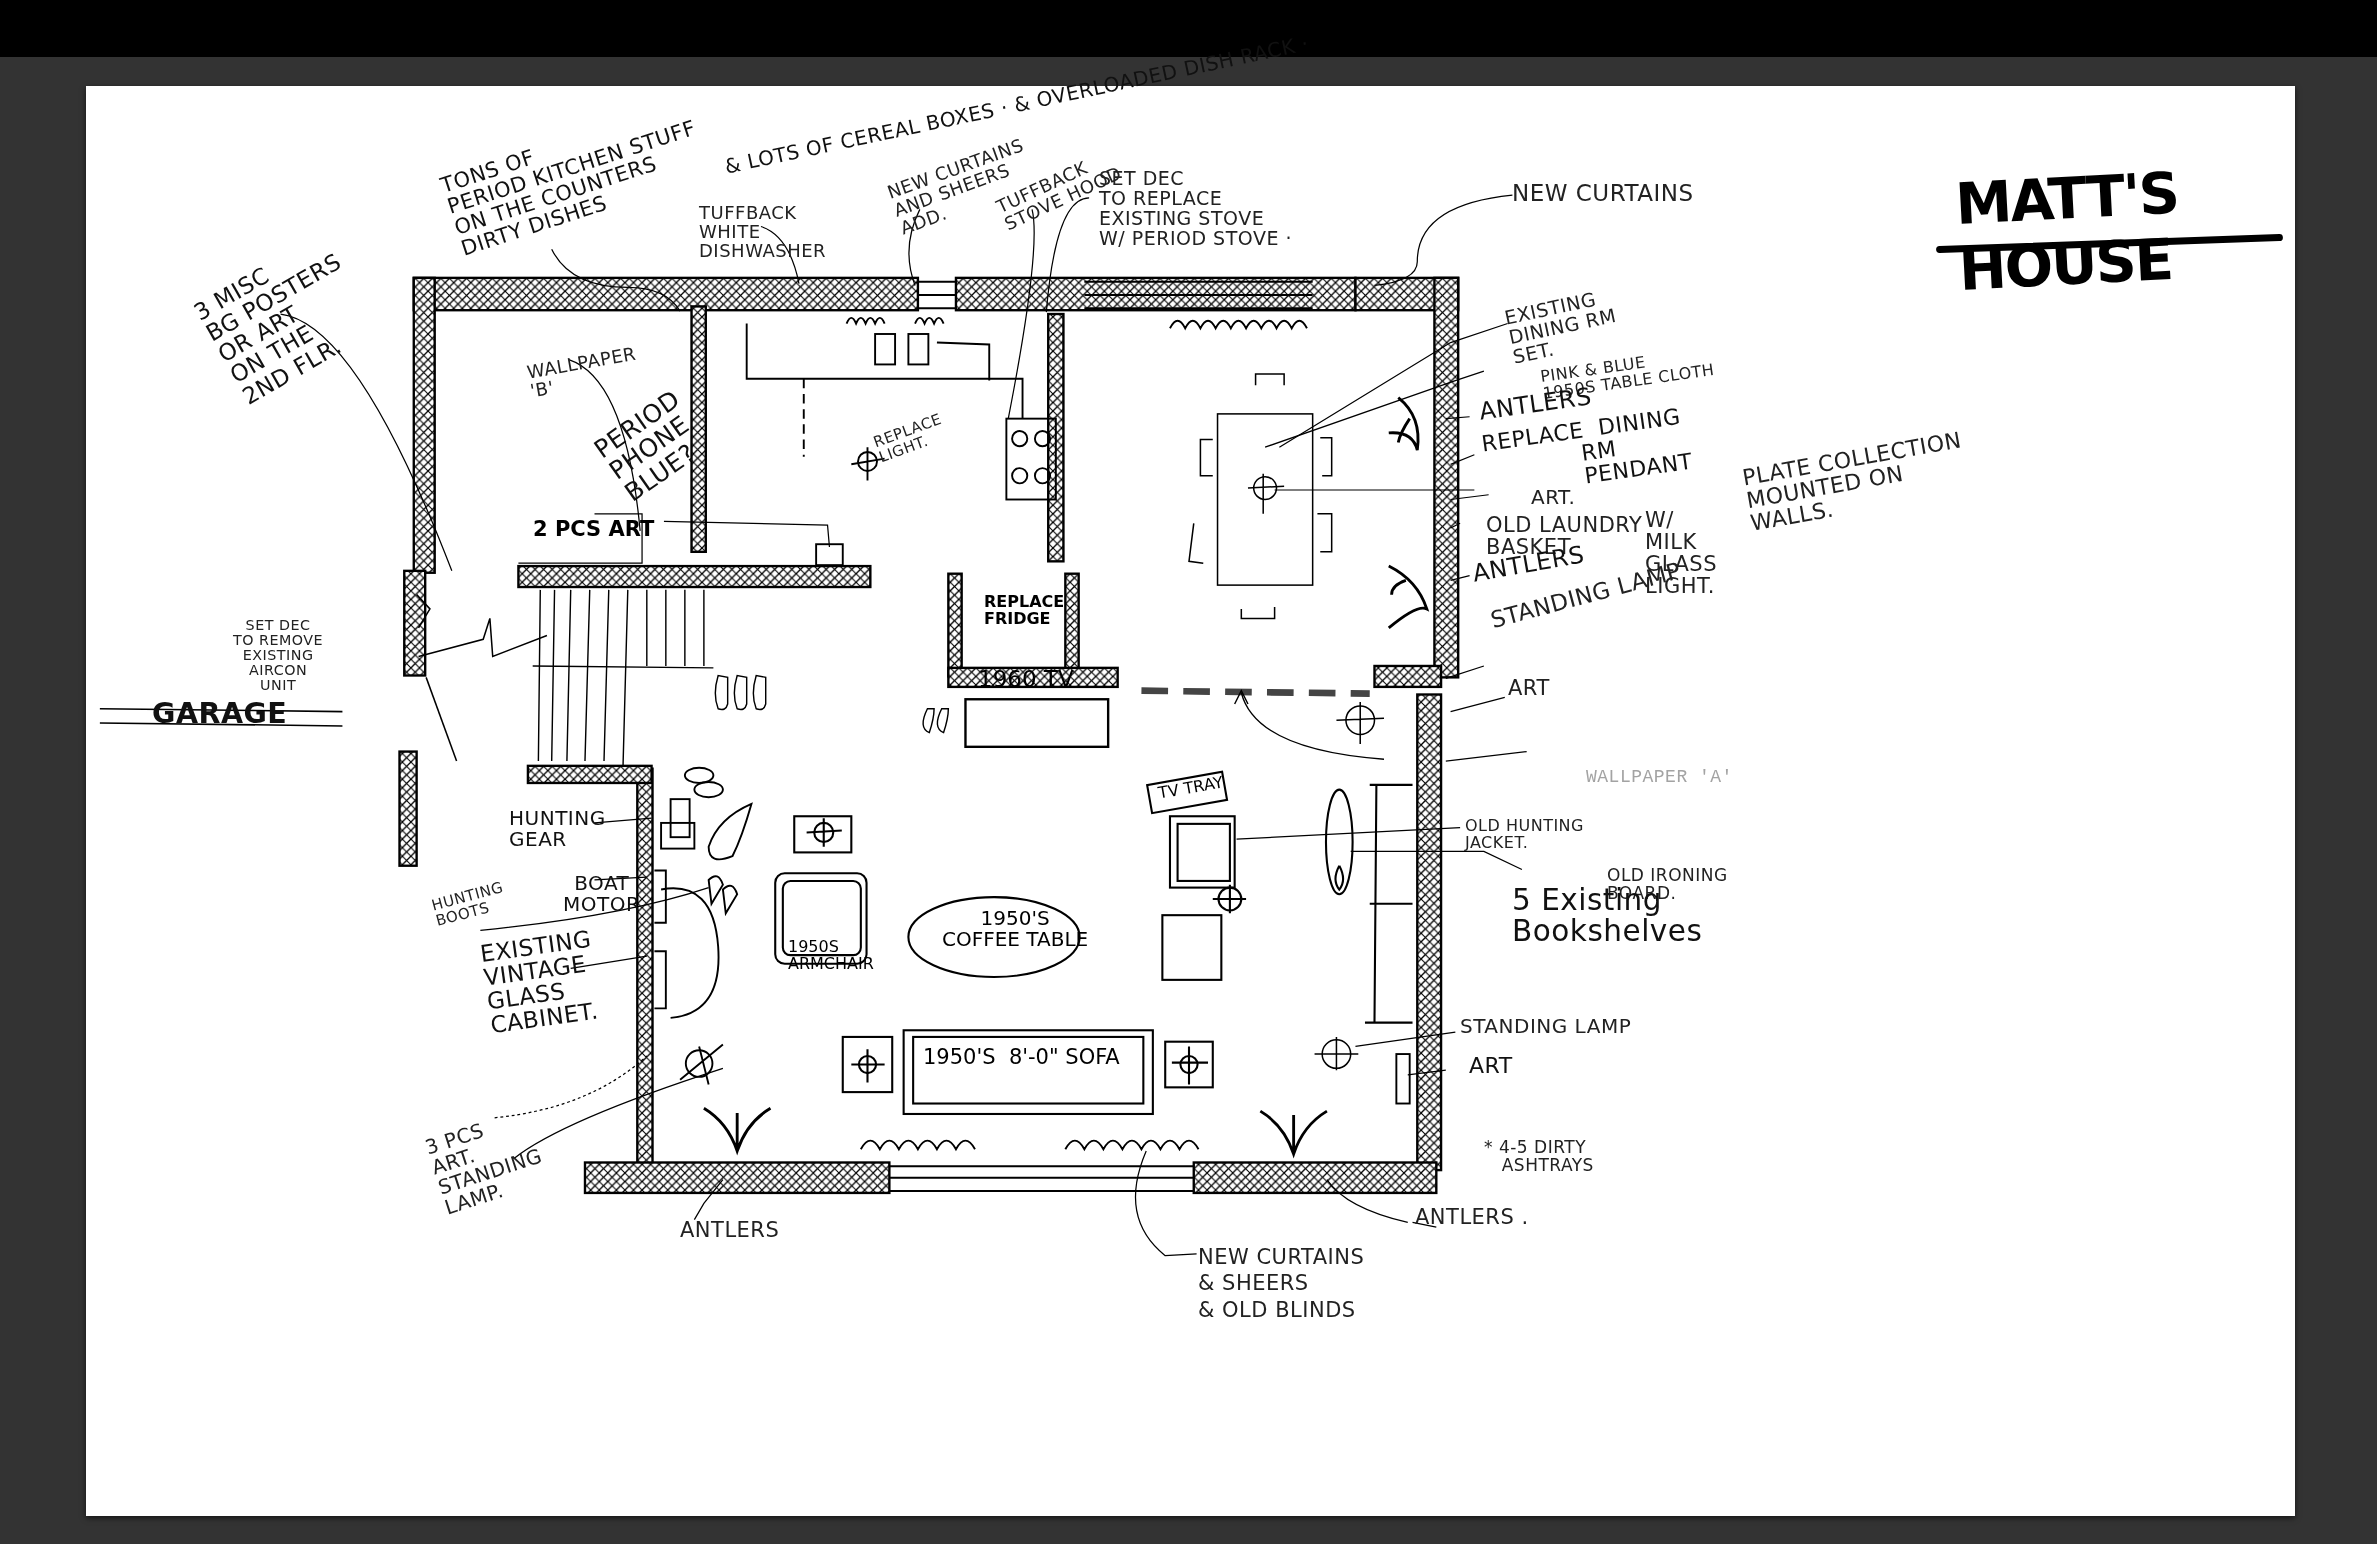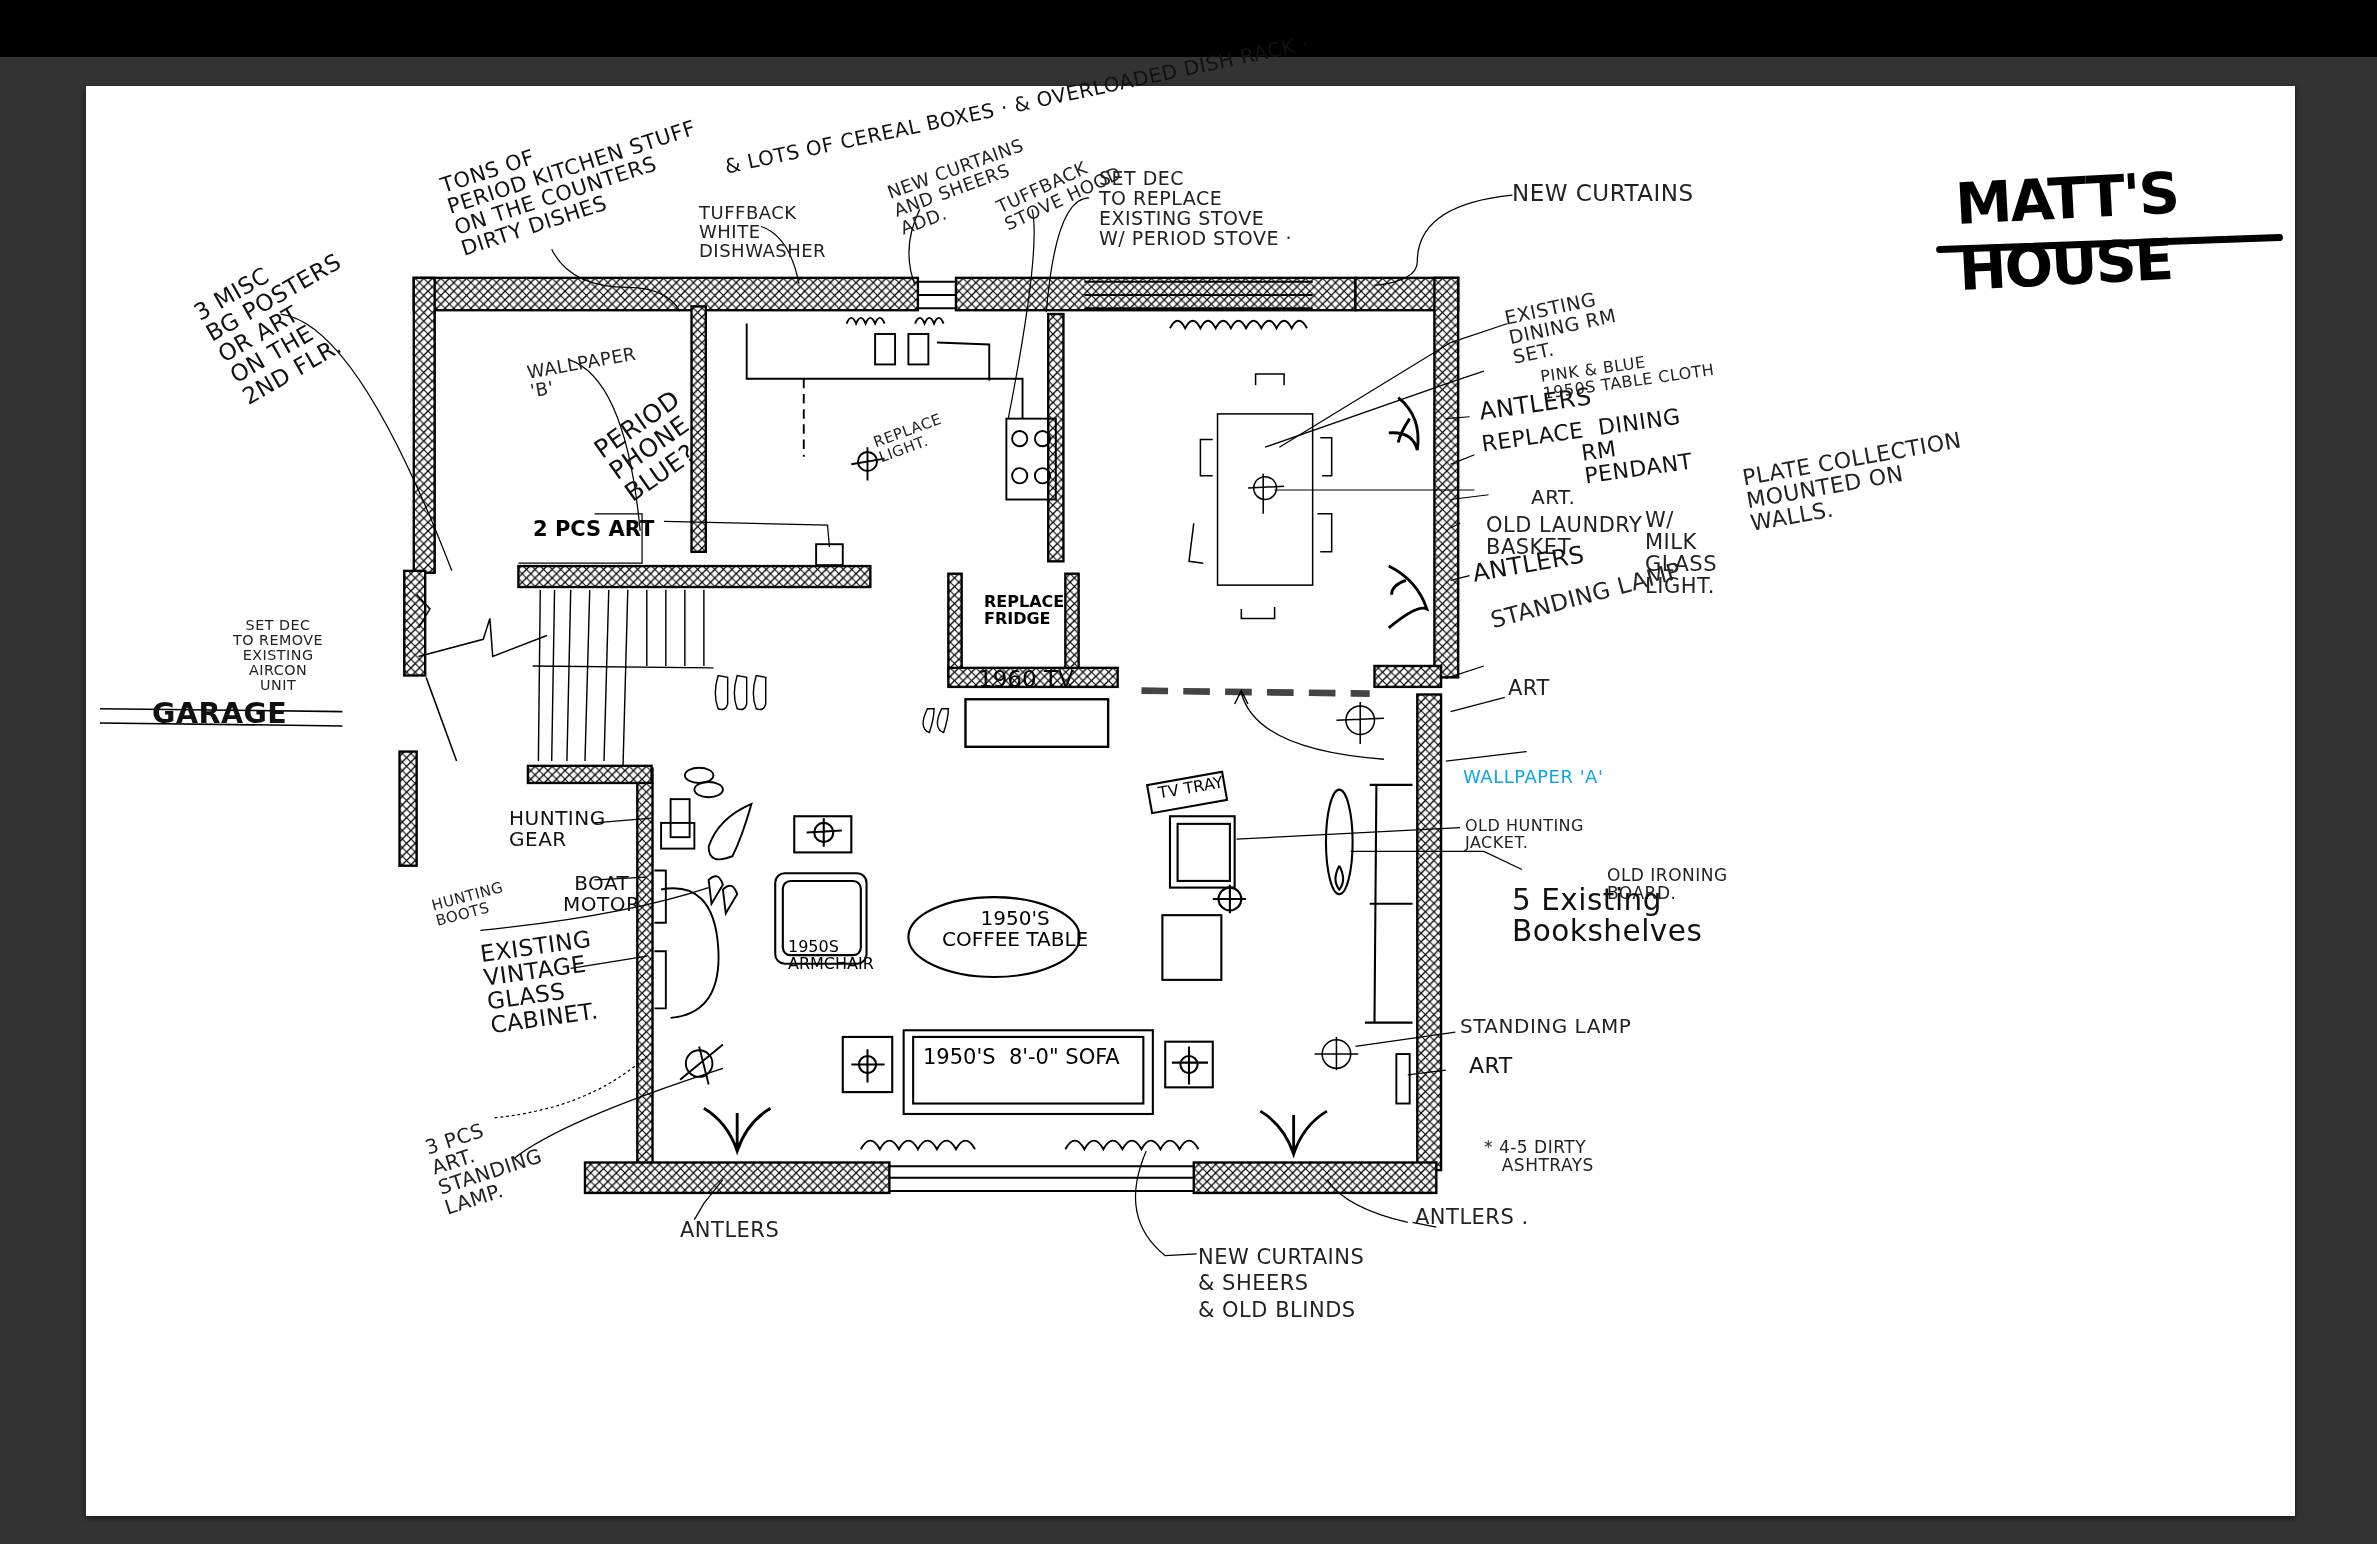--- a/index.html
+++ b/index.html
@@ -335,21 +335,21 @@
 Light.</div>
 <div class="note thin" style="left:1745px; top:447px; font-size:22px; transform:rotate(-10deg);">Plate Collection
 Mounted on
 Walls.</div>
 <div class="note thin" style="left:1531px; top:487px; font-size:20px;">Art.</div>
 <div class="note thin" style="left:1486px; top:514px; font-size:21px;">Old Laundry
 Basket</div>
 <div class="note" style="left:1472px; top:552px; font-size:24px; transform:rotate(-10deg);">Antlers</div>
 <div class="note thin" style="left:1488px; top:609px; font-size:23px; transform:rotate(-15deg); transform-origin:left top;">Standing Lamp</div>
 <div class="note thin" style="left:1508px; top:677px; font-size:21px;">Art</div>
-<div class="note thin" style="left:1463px; top:768px; font-size:18px; color:#0ea5e9;">Wallpaper 'A'</div>
+<div class="note thin" style="left:1586px; top:768px; font-size:18px; color:#a3a3a3;font-family:Liberation Mono, monospace;">Wallpaper 'A'</div>
 <div class="note thin" style="left:1465px; top:818px; font-size:16px;">Old Hunting
 Jacket.</div>
 <div class="note thin" style="left:1607px; top:867px; font-size:17px;">Old Ironing
 Board.</div>
 <div class="note" style="left:1512px; top:885px; font-size:29.5px; text-transform:none;">5 Existing
 Bookshelves</div>
 <div class="note thin" style="left:1460px; top:1016px; font-size:20px;">Standing Lamp</div>
 <div class="note" style="left:1469px; top:1054px; font-size:22px;">Art</div>
 <div class="note thin" style="left:1484px; top:1139px; font-size:17px;">* 4-5 Dirty
    Ashtrays</div>

